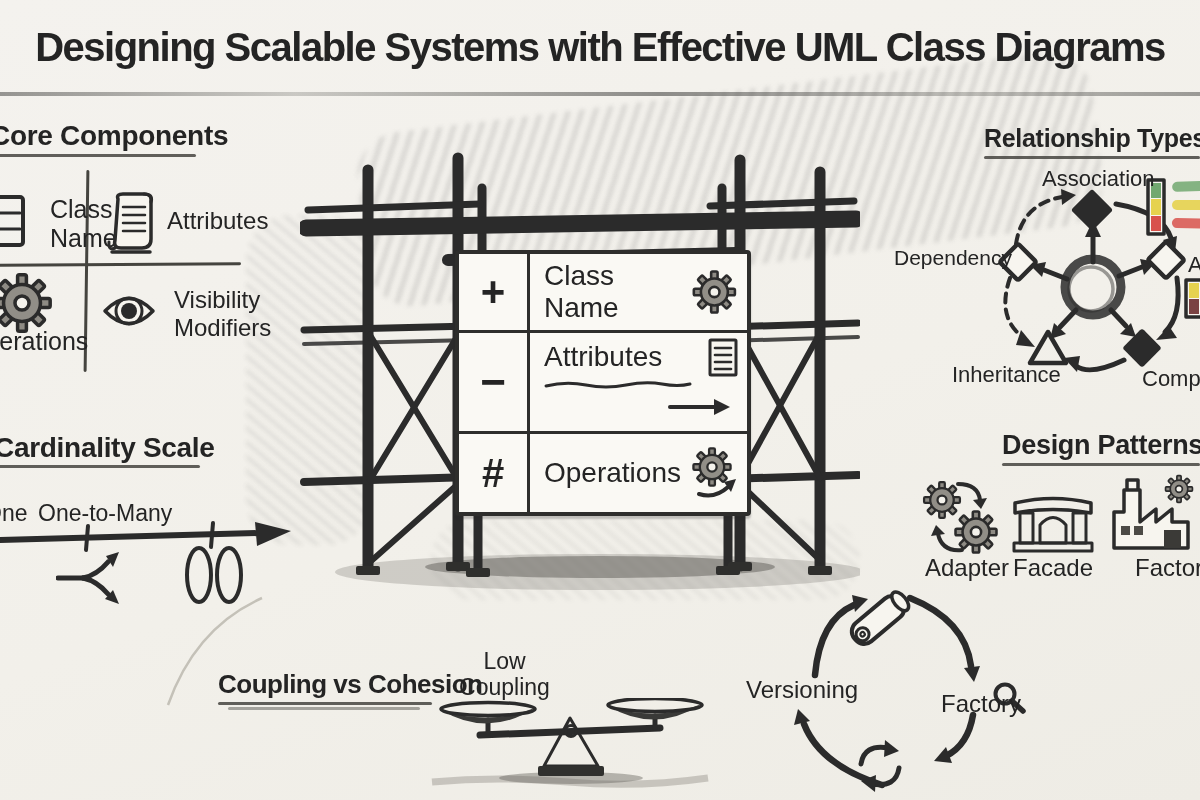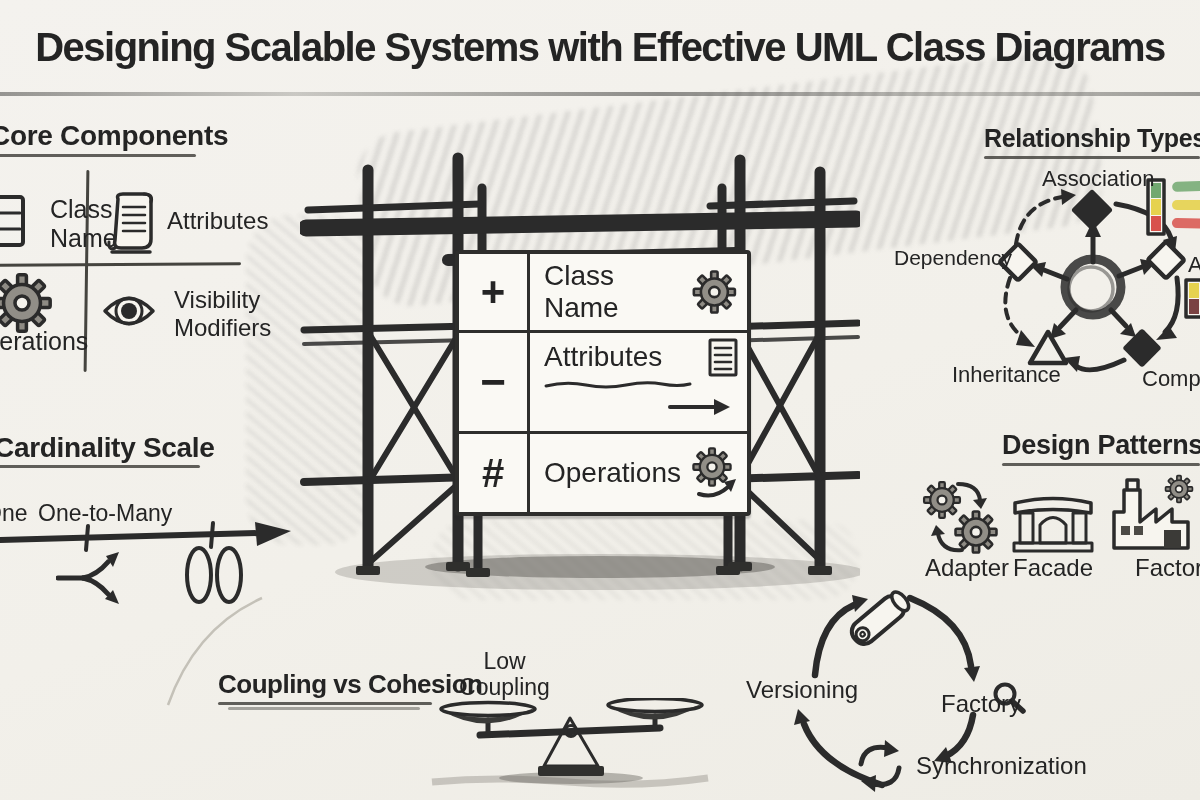--- a/index.html
+++ b/index.html
@@ -319,15 +319,14 @@
       <path d="M141,190 Q138,210 114,206" class="ink" stroke-width="5"></path>
       <polygon points="103,203 117,214 118,197" class="fillink"></polygon>
     </g>
     <g>
       <circle cx="247" cy="116" r="9.5" class="ink" stroke-width="4"></circle>
       <line x1="254" y1="123" x2="265" y2="133" class="ink" stroke-width="5.5"></line>
     </g>
   </svg>
   <div class="txt" style="left:746px;top:676px;font-size:24px;white-space:nowrap;">Versioning</div>
   <div class="txt" style="left:941px;top:690px;font-size:24px;white-space:nowrap;">Factory</div>
-  <div class="txt" style="left:916px;top:752px;font-size:24px;white-space:nowrap;">Synchronization</div>
 
 </div>
 
 </body></html>

